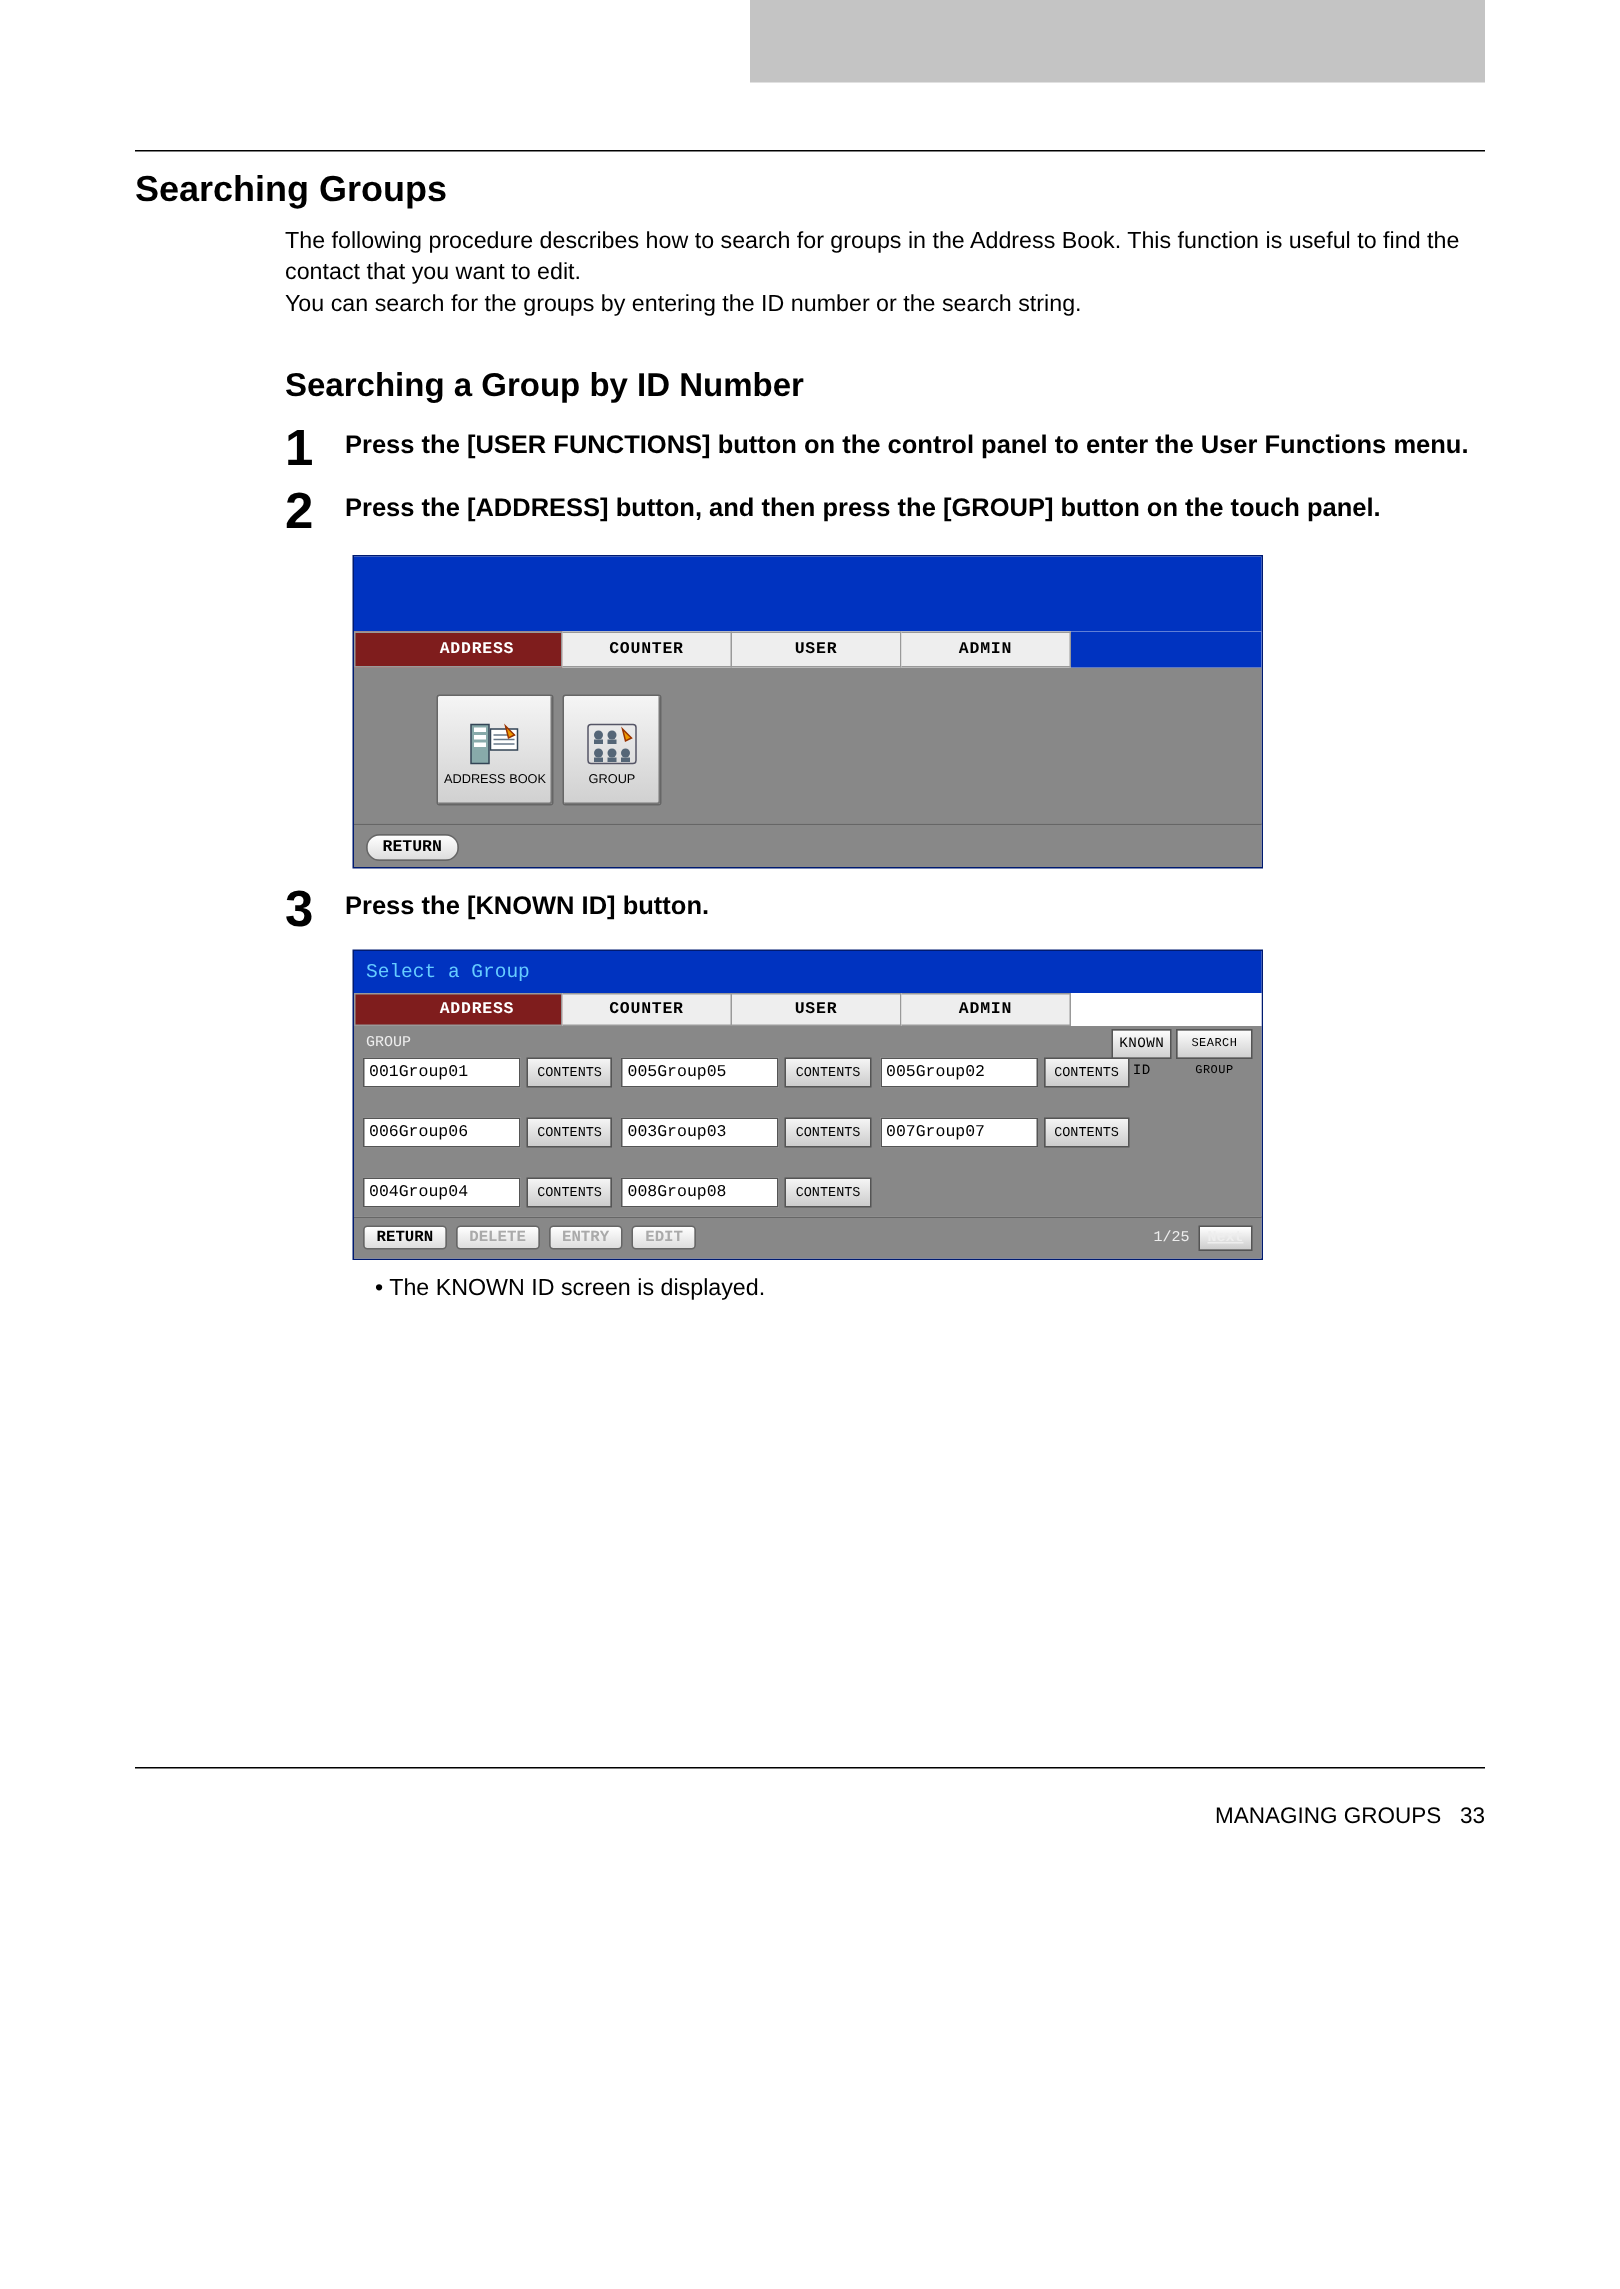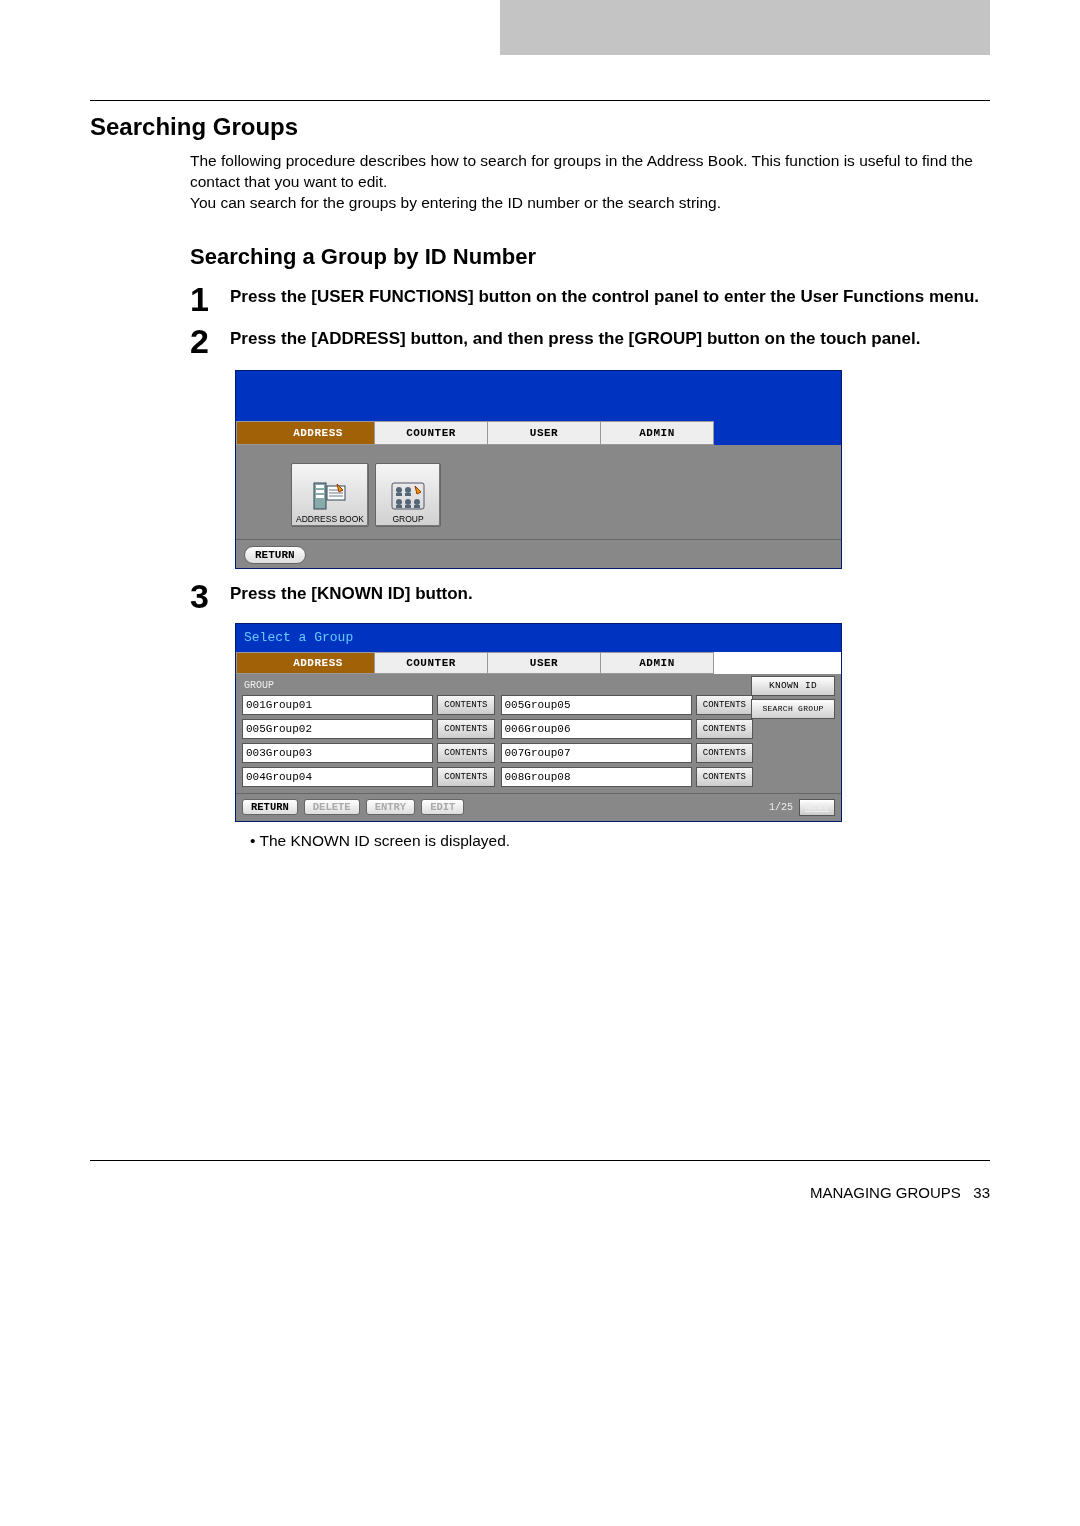--- a/index.html
+++ b/index.html
@@ -84,21 +84,21 @@
     font-weight: bold;
     letter-spacing: 0.5px;
     height: 22px;
     line-height: 22px;
     text-align: center;
     border: 1px solid #999;
     margin-right: 0;
     padding: 0 2px;
   }
   .tab.dark {
-    background: #a16207;
+    background: #7f1d1d;
     color: #fff;
     padding-left: 27px;
   }
   .tab.light {
     background: #eee;
     color: #000;
     border-left: none;
   }
   .gray-body {
     background: #888;
@@ -111,21 +111,21 @@
     border: 1px solid #666;
     border-radius: 2px;
     width: 76px;
     height: 60px;
     display: flex;
     flex-direction: column;
     align-items: center;
     justify-content: flex-end;
     font-family: Arial, sans-serif;
     font-size: 8.5px;
-    padding-bottom: 2px;
+    padding-bottom: 12px;
     box-shadow: inset -1px -1px 0 #777;
   }
   .icon-btn svg { margin-bottom: 2px; }
   .shot-footer {
     background: #888;
     border-top: 1px solid #666;
     padding: 4px 8px;
   }
   .pill-btn {
     display: inline-block;
@@ -164,22 +164,22 @@
     padding: 4px 6px 0 6px;
     position: relative;
   }
   .sub-label {
     color: #eee;
     font-size: 10px;
     padding: 2px 0 4px 2px;
   }
   .group-grid {
     display: grid;
-    grid-template-columns: 1fr 1fr;
-    gap: 4px 6px;
+    grid-template-columns: 1fr 1fr 1fr;
+    gap: 20px 6px;
   }
   .group-row {
     display: flex;
     align-items: center;
   }
   .group-cell {
     background: #fff;
     border: 1px solid #555;
     height: 18px;
     line-height: 18px;
@@ -193,23 +193,23 @@
     font-size: 9px;
     height: 18px;
     line-height: 18px;
     padding: 0 6px;
     margin-left: 4px;
   }
   .side-btns {
     position: absolute;
     right: 6px;
     top: 2px;
-    width: 84px;
-    display: flex;
-    flex-direction: column;
+    width: 94px;
+    display: flex;
+    flex-direction: row;
     gap: 3px;
   }
   .side-btn {
     background: linear-gradient(#fdfdfd, #d0d0d0);
     border: 1px solid #555;
     font-size: 9.5px;
     text-align: center;
     height: 18px;
     line-height: 18px;
     letter-spacing: 0.3px;

